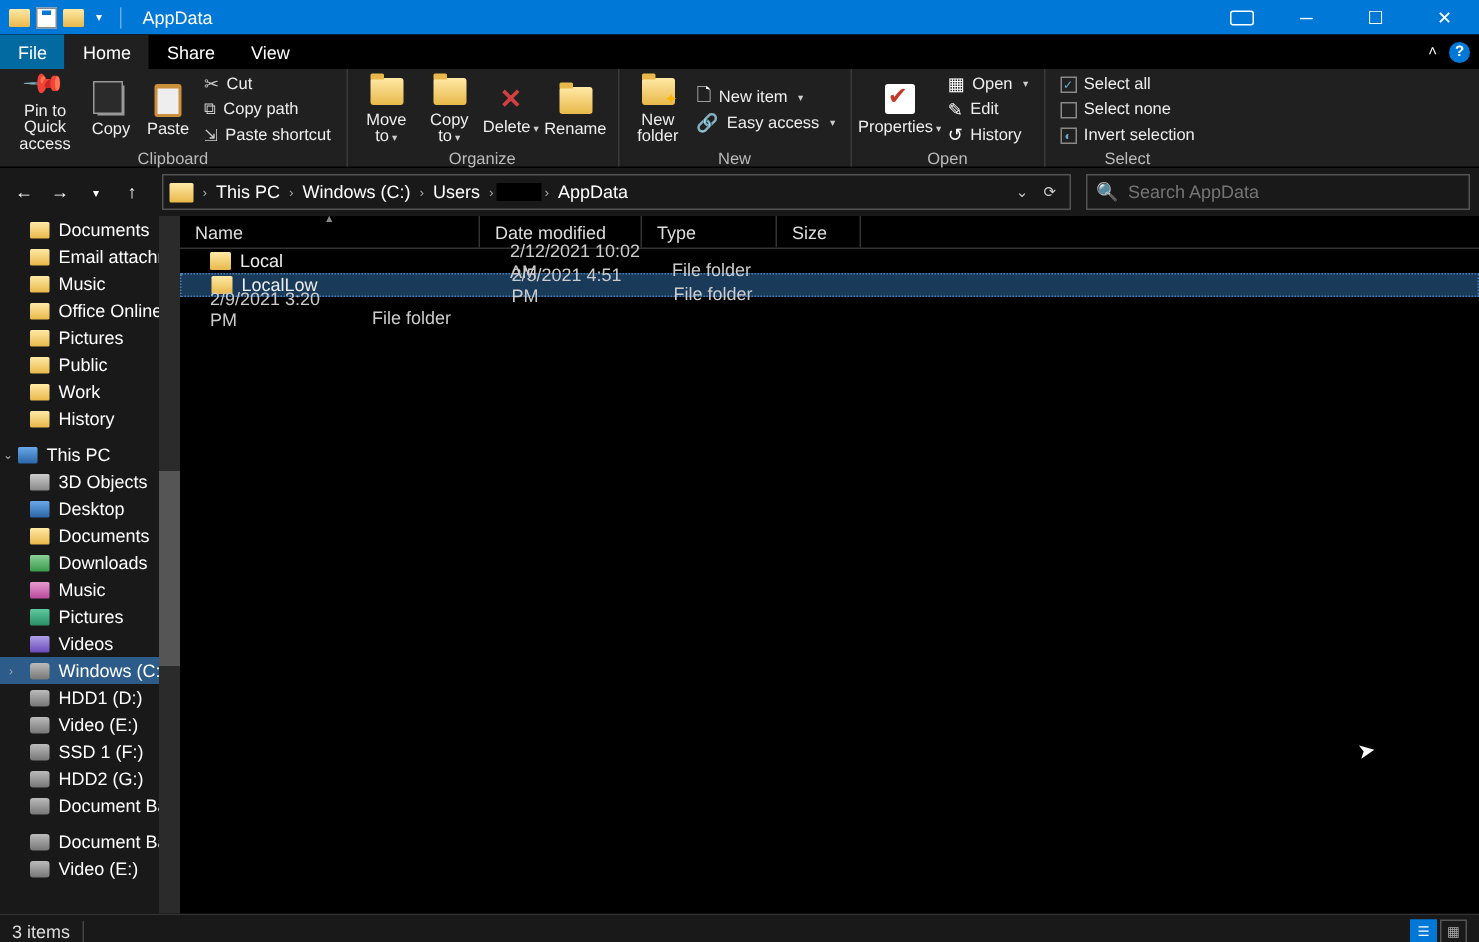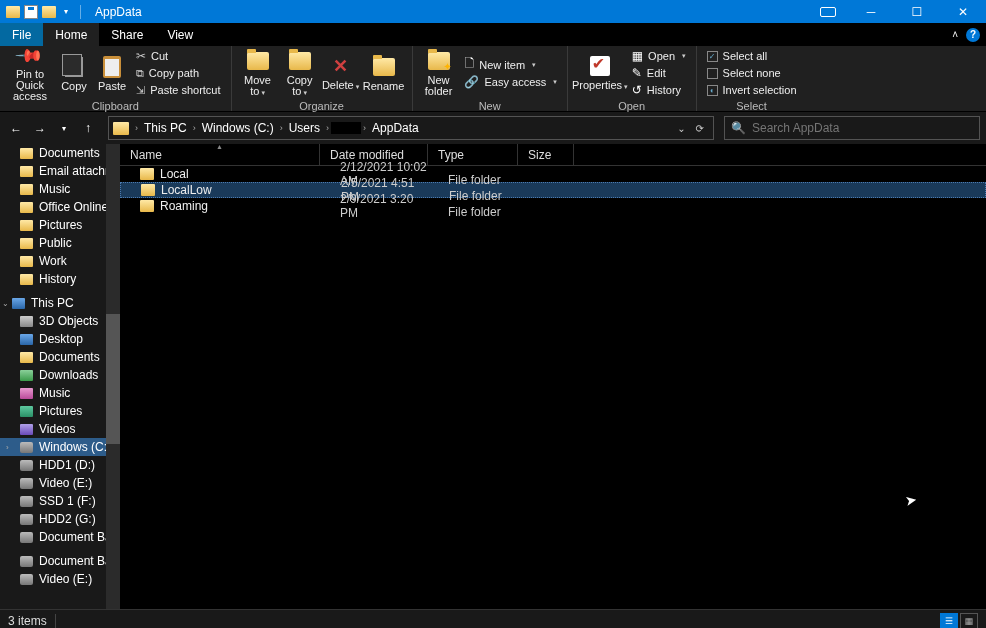--- a/index.html
+++ b/index.html
@@ -446,24 +446,20 @@
         <div class="file-row sel">
           <div class="cell name">
             <span class="fic"></span>
             <span>LocalLow</span>
           </div>
           <div class="cell date">2/5/2021 4:51 PM</div>
           <div class="cell type">File folder</div>
           <div class="cell size"></div>
         </div>
         <div class="file-row">
-          <div class="cell name">
-            <span class="fic"></span>
-            <span>Roaming</span>
-          </div>
           <div class="cell date">2/9/2021 3:20 PM</div>
           <div class="cell type">File folder</div>
           <div class="cell size"></div>
         </div>
       </div>
   </div>
 </div>
 
 <div class="status">
   <span class="status-text">3 items</span>

